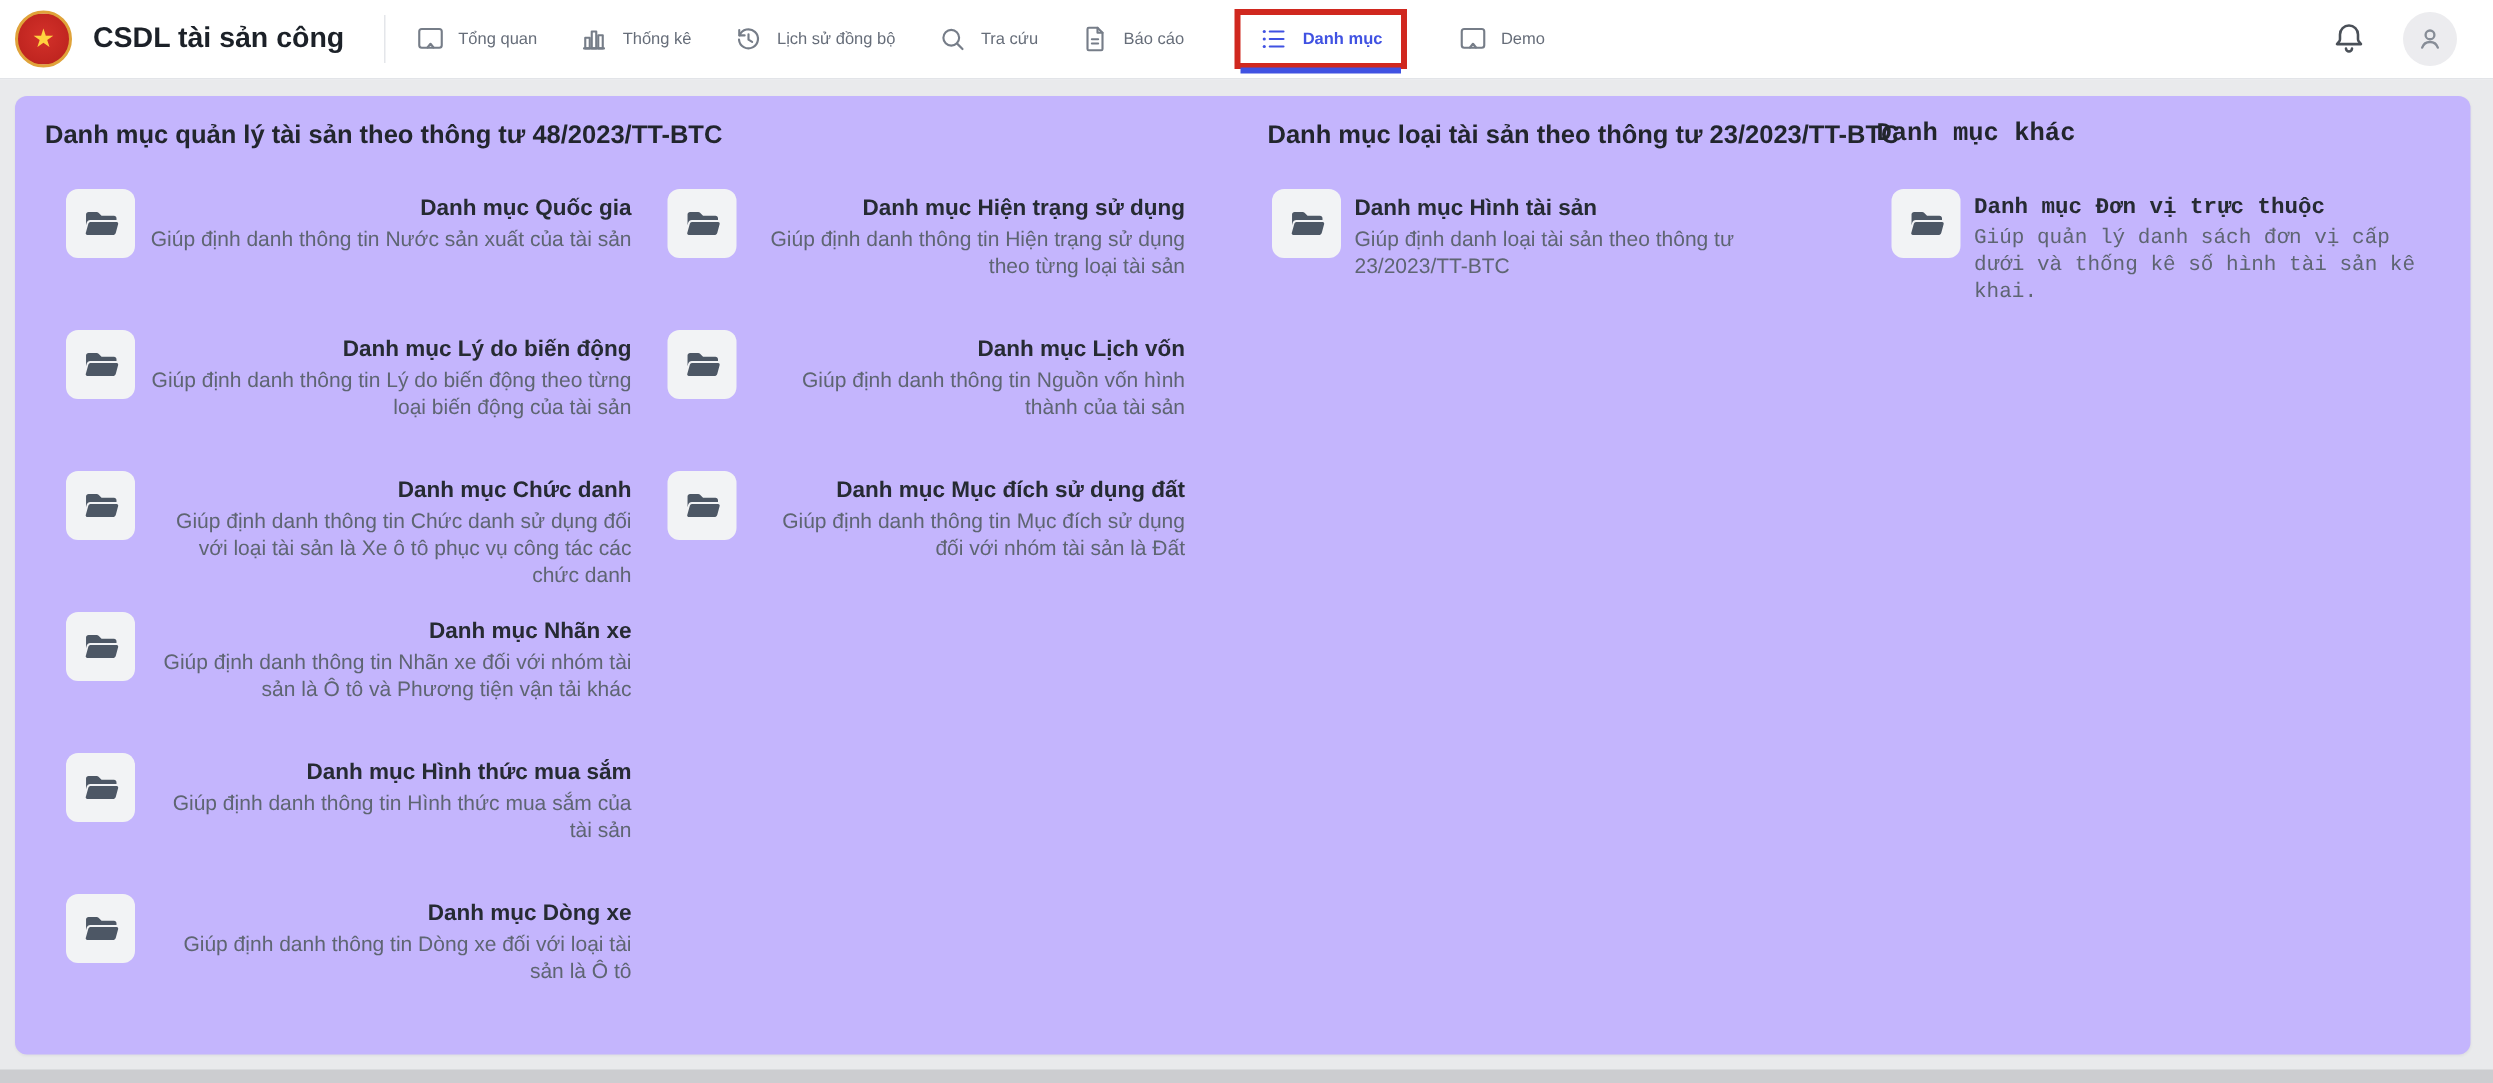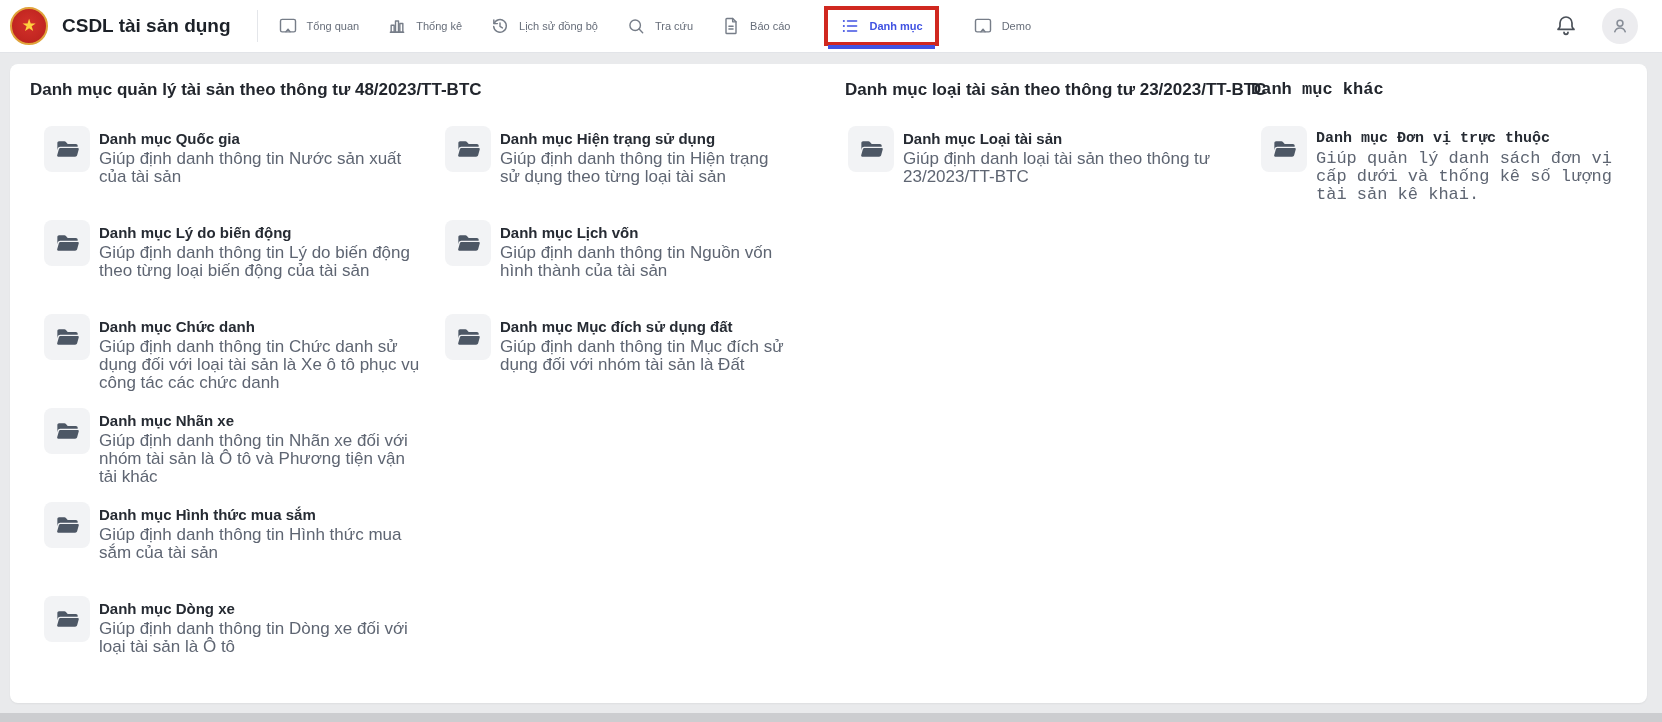--- a/index.html
+++ b/index.html
@@ -42,63 +42,63 @@
   }
   .topbar-right{margin-left:auto;display:flex;align-items:center;gap:24px;padding-right:24px;}
   .bell-btn svg{width:24px;height:24px;stroke:#4a5058;fill:none;stroke-width:1.7;stroke-linecap:round;stroke-linejoin:round;display:block;cursor:pointer;}
   .avatar{
     width:36px;height:36px;border-radius:50%;background:#ececef;
     display:flex;align-items:center;justify-content:center;cursor:pointer;
   }
   .avatar svg{width:22px;height:22px;stroke:#878d97;fill:none;stroke-width:1.7;stroke-linecap:round;stroke-linejoin:round;}
   
   .card{
-    position:absolute;left:10px;top:64px;width:1637px;height:639px;background:#ffffff;
+    position:absolute;left:10px;top:64px;width:1637px;height:639px;background:#c4b5fd;
     border-radius:8px;box-shadow:0 1px 2px rgba(0,0,0,.05);
   }
   .section-title{font-size:17px;font-weight:600;color:#22262d;margin:0;line-height:20px;white-space:nowrap;}
   .sec1{position:absolute;left:20px;top:16px;width:800px;}
   .sec2{position:absolute;left:835px;top:16px;width:400px;}
   .sec3{position:absolute;left:1241px;top:16px;width:392px;font-family:Liberation Mono, monospace;}
-  .cols{display:flex;padding-left:14px;margin-top:26px;}
+  .cols{display:flex;padding-left:14px;margin-top:26px;text-align:right;}
   .colA{width:401px;flex:none;}
   .colB{width:380px;flex:none;}
   .items2{margin-top:26px;padding-left:3px;}
   .items3{margin-top:26px;padding-left:10px;}
   .item{display:flex;gap:9px;height:94px;align-items:flex-start;box-sizing:border-box;cursor:pointer;}
   .icon-box{
     width:46px;height:46px;border-radius:8px;background:#f2f3f5;flex:none;
     display:flex;align-items:center;justify-content:center;
   }
   .icon-box svg{width:26px;height:26px;fill:#4d5765;display:block;}
   .txt{padding-top:3px;}
   .colA .txt{width:322px;}
   .colB .txt{width:290px;}
   .sec2 .txt{width:314px;}
   .sec3 .txt{width:300px;}
   .item-title{font-size:15px;font-weight:600;color:#262b33;line-height:19px;margin-bottom:2px;}
-  .item-desc{font-size:17px;color:#5e6572;line-height:18px;}
+  .item-desc{font-size:14px;color:#5e6572;line-height:18px;}
   .bottom-edge{position:absolute;left:0;right:0;bottom:0;height:9px;background:#cccdd0;}
   .hidden-defs{position:absolute;width:0;height:0;overflow:hidden;}
 </style>
 </head>
 <body>
 
 <svg class="hidden-defs" aria-hidden="true">
   <symbol id="folder-sym" viewBox="0 0 24 24">
     <path d="M3.1 6.4c0-.85.7-1.55 1.55-1.55h5c.45 0 .85.18 1.15.5l1.85 1.95h7.65c.85 0 1.55.7 1.55 1.55v1.05H5.7c-1.05 0-1.95.7-2.2 1.7l-.4 1.5V6.4z"></path>
     <path d="M5.75 11.1h16.2c.62 0 1.08.6.92 1.2l-1.45 5.35c-.24.88-1.02 1.45-1.92 1.45H3.85c-.64 0-1.1-.62-.93-1.23l1.5-5.45c.2-.78.9-1.32 1.33-1.32z"></path>
   </symbol>
 </svg>
 
 <header class="topbar">
   <div class="logo">
     <span class="star">★</span>
   </div>
-  <div class="app-title">CSDL tài sản dụng</div>
+  <div class="app-title">CSDL tài sản công</div>
   <div class="v-divider"></div>
 
   <nav class="tabs">
     <div class="tab">
       <svg viewBox="0 0 24 24">
         <rect x="3" y="4" width="18" height="15" rx="2"></rect>
           <path d="M9.6 18.8 12 15.8l2.4 3"></path>
       </svg>
       <span>Tổng quan</span>
     </div>
@@ -293,39 +293,39 @@
   <section class="sec2">
     <h2 class="section-title">Danh mục loại tài sản theo thông tư 23/2023/TT-BTC</h2>
     <div class="items2">
       <div class="item">
         <div class="icon-box">
             <svg viewBox="0 0 24 24">
               <use href="#folder-sym"></use>
             </svg>
           </div>
         <div class="txt">
-          <div class="item-title">Danh mục Loại tài sản</div>
+          <div class="item-title">Danh mục Hình tài sản</div>
           <div class="item-desc">Giúp định danh loại tài sản theo thông tư 23/2023/TT-BTC</div>
         </div>
       </div>
     </div>
   </section>
 
   <section class="sec3">
     <h2 class="section-title">Danh mục khác</h2>
     <div class="items3">
       <div class="item">
         <div class="icon-box">
             <svg viewBox="0 0 24 24">
               <use href="#folder-sym"></use>
             </svg>
           </div>
         <div class="txt">
           <div class="item-title">Danh mục Đơn vị trực thuộc</div>
-          <div class="item-desc">Giúp quản lý danh sách đơn vị cấp dưới và thống kê số lượng tài sản kê khai.</div>
+          <div class="item-desc">Giúp quản lý danh sách đơn vị cấp dưới và thống kê số hình tài sản kê khai.</div>
         </div>
       </div>
     </div>
   </section>
 
 </main>
 
 <div class="bottom-edge"></div>
 
 </body></html>

